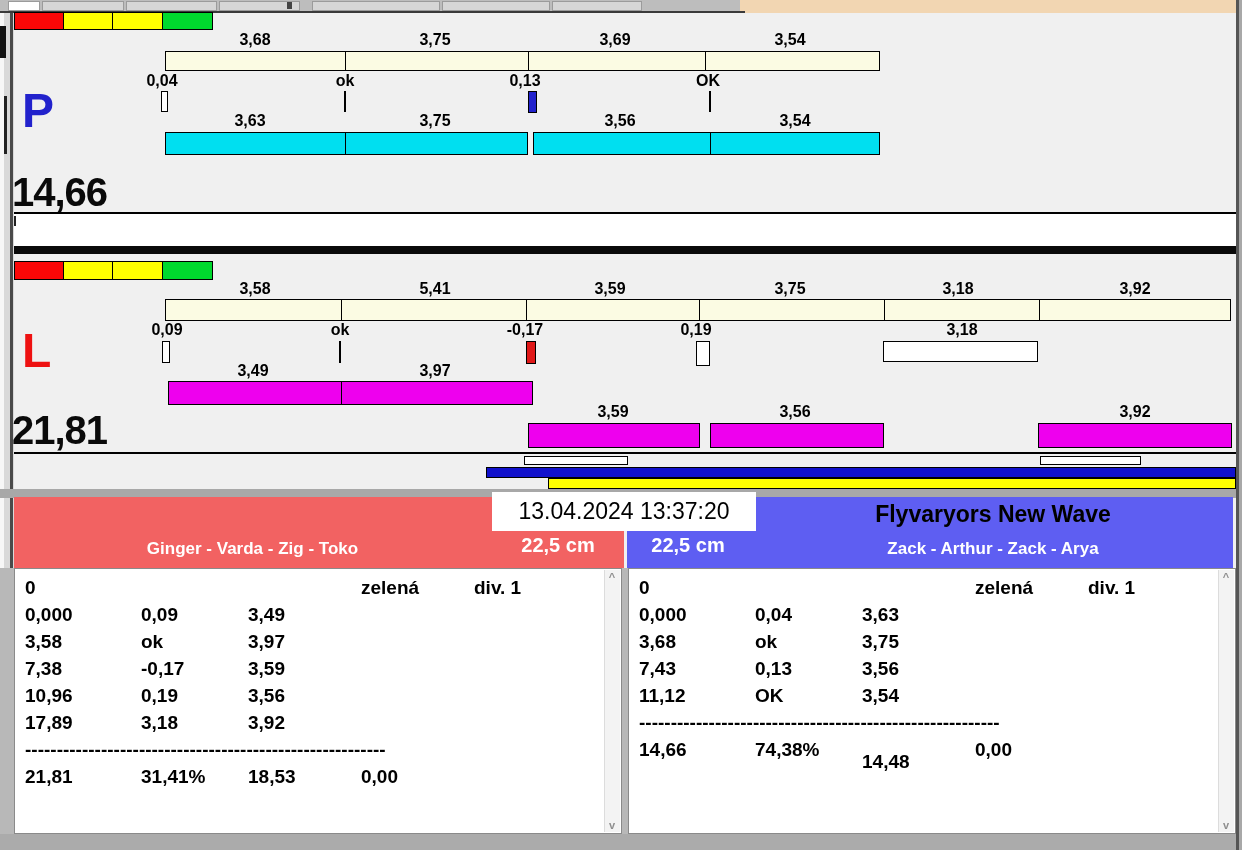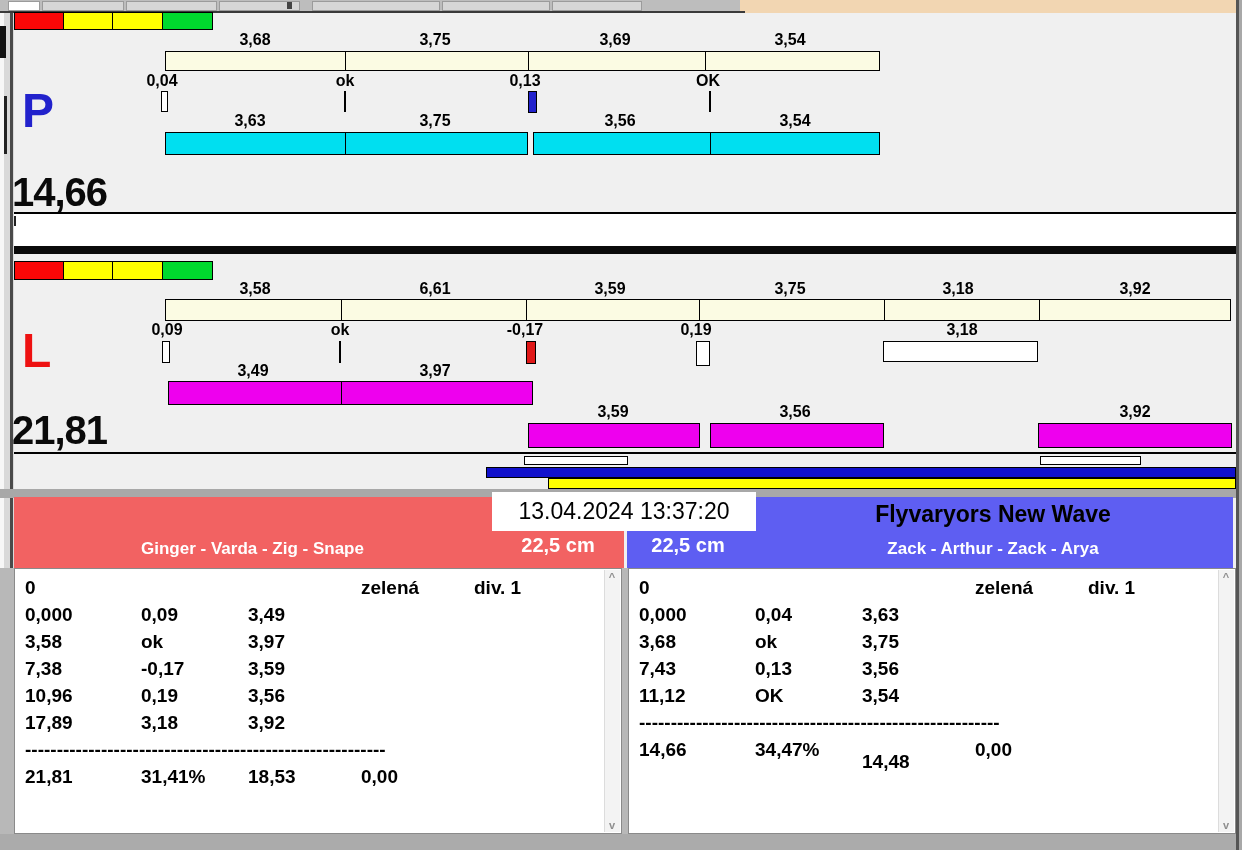--- a/index.html
+++ b/index.html
@@ -105,21 +105,21 @@
   <div class="abs" style="left:14px;top:216px;width:2px;height:10px;background:#222;"></div>
   <div class="abs" style="left:14px;top:246px;width:1222px;height:8px;background:#0a0a0a;"></div>
 
   <div>
     <div class="light" style="left:14px;top:261px;width:50px;height:19px;background:#fb0707;"></div>
     <div class="light" style="left:63px;top:261px;width:50px;height:19px;background:#ffff00;"></div>
     <div class="light" style="left:112px;top:261px;width:51px;height:19px;background:#ffff00;"></div>
     <div class="light" style="left:162px;top:261px;width:51px;height:19px;background:#00d92e;"></div>
 
     <div class="lbl" style="left:205px;top:280px;">3,58</div>
-    <div class="lbl" style="left:385px;top:280px;">6,61</div>
+    <div class="lbl" style="left:385px;top:280px;">5,41</div>
     <div class="lbl" style="left:560px;top:280px;">3,59</div>
     <div class="lbl" style="left:740px;top:280px;">3,75</div>
     <div class="lbl" style="left:908px;top:280px;">3,18</div>
     <div class="lbl" style="left:1085px;top:280px;">3,92</div>
 
     <div class="bar c-cream" style="left:165px;top:299px;width:1066px;height:22px;">
       <i style="left:175px;"></i>
         <i style="left:360px;"></i>
         <i style="left:533px;"></i>
         <i style="left:718px;"></i>
@@ -160,21 +160,21 @@
   <div class="abs" style="left:14px;top:452px;width:1224px;height:2px;background:#000;"></div>
   <div class="tick-box" style="left:524px;top:456px;width:104px;height:9px;"></div>
   <div class="tick-box" style="left:1040px;top:456px;width:101px;height:9px;"></div>
   <div class="abs" style="left:486px;top:467px;width:750px;height:11px;background:#1111cc;border:1px solid #000;box-sizing:border-box;"></div>
   <div class="abs" style="left:548px;top:478px;width:688px;height:11px;background:#ffff00;border:1px solid #000;box-sizing:border-box;"></div>
   <div class="abs" style="left:0;top:489px;width:1242px;height:9px;background:#a8a8a8;"></div>
 
   <div class="hdr" style="left:14px;top:497px;width:610px;height:71px;background:#f26262;"></div>
   <div class="hdr" style="left:627px;top:497px;width:606px;height:71px;background:#5e5ef2;"></div>
 
-  <div class="hdr-dogs" style="left:20px;top:539px;width:465px;">Ginger - Varda - Zig - Snape</div>
+  <div class="hdr-dogs" style="left:20px;top:539px;width:465px;">Ginger - Varda - Zig - Toko</div>
   <div class="hdr-cm" style="left:500px;top:534px;width:116px;">22,5 cm</div>
 
   <div class="hdr-cm" style="left:630px;top:534px;width:116px;">22,5 cm</div>
   <div class="hdr-title" style="left:755px;top:501px;width:476px;">Flyvaryors New Wave</div>
   <div class="hdr-dogs" style="left:755px;top:539px;width:476px;">Zack - Arthur - Zack - Arya</div>
 
   <div class="datebox">13.04.2024 13:37:20</div>
 
   <div class="abs" style="left:0;top:568px;width:1242px;height:282px;background:#b8b8b8;"></div>
 
@@ -223,21 +223,21 @@
       <div class="tcell" style="left: 126px; top: 62px;">ok</div>
       <div class="tcell" style="left: 233px; top: 62px;">3,75</div>
       <div class="tcell" style="left: 10px; top: 89px;">7,43</div>
       <div class="tcell" style="left: 126px; top: 89px;">0,13</div>
       <div class="tcell" style="left: 233px; top: 89px;">3,56</div>
       <div class="tcell" style="left: 10px; top: 116px;">11,12</div>
       <div class="tcell" style="left: 126px; top: 116px;">OK</div>
       <div class="tcell" style="left: 233px; top: 116px;">3,54</div>
       <div class="tcell" style="left: 10px; top: 143px;">---------------------------------------------------------</div>
       <div class="tcell" style="left: 10px; top: 170px;">14,66</div>
-      <div class="tcell" style="left: 126px; top: 170px;">34,47%</div>
+      <div class="tcell" style="left: 126px; top: 170px;">74,38%</div>
       <div class="tcell" style="left: 233px; top: 170px; margin-top: 12px;">14,48</div>
       <div class="tcell" style="left: 346px; top: 170px;">0,00</div>
     </div>
 
   <div class="abs" style="left:0;top:834px;width:1242px;height:16px;background:#ababab;"></div>
   <div class="abs" style="left:1236px;top:0;width:3px;height:850px;background:#555;"></div>
   <div class="abs" style="left:1239px;top:0;width:3px;height:850px;background:#a8a8a8;"></div>
 
 </div>
 

